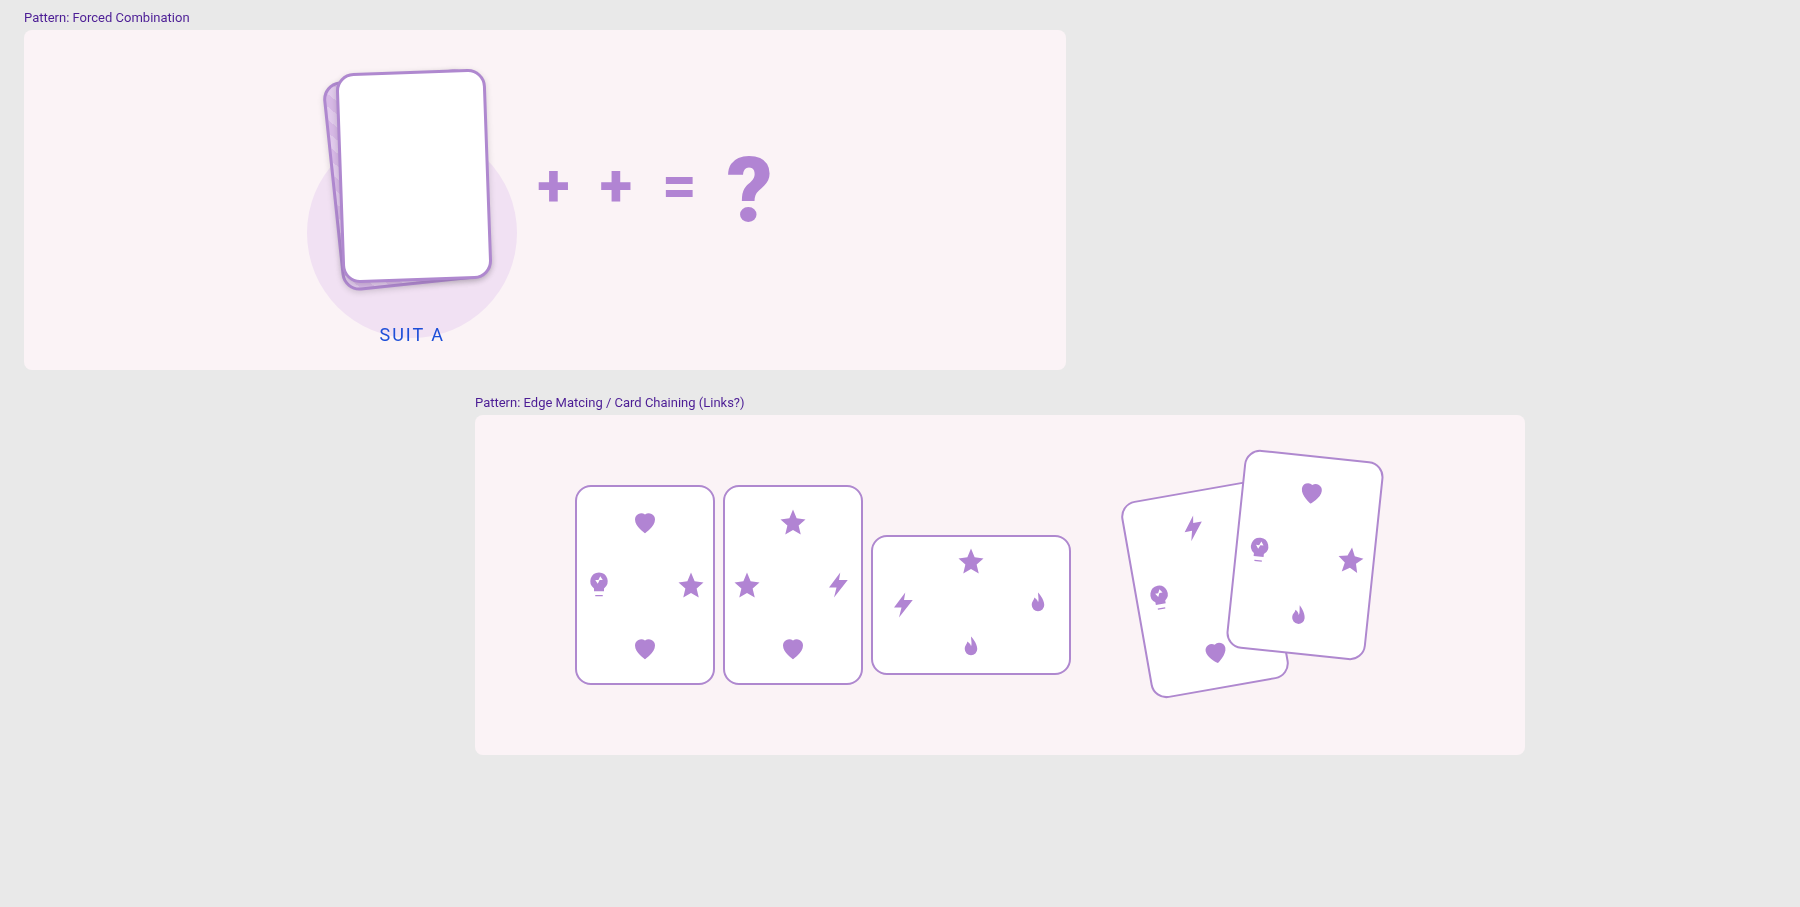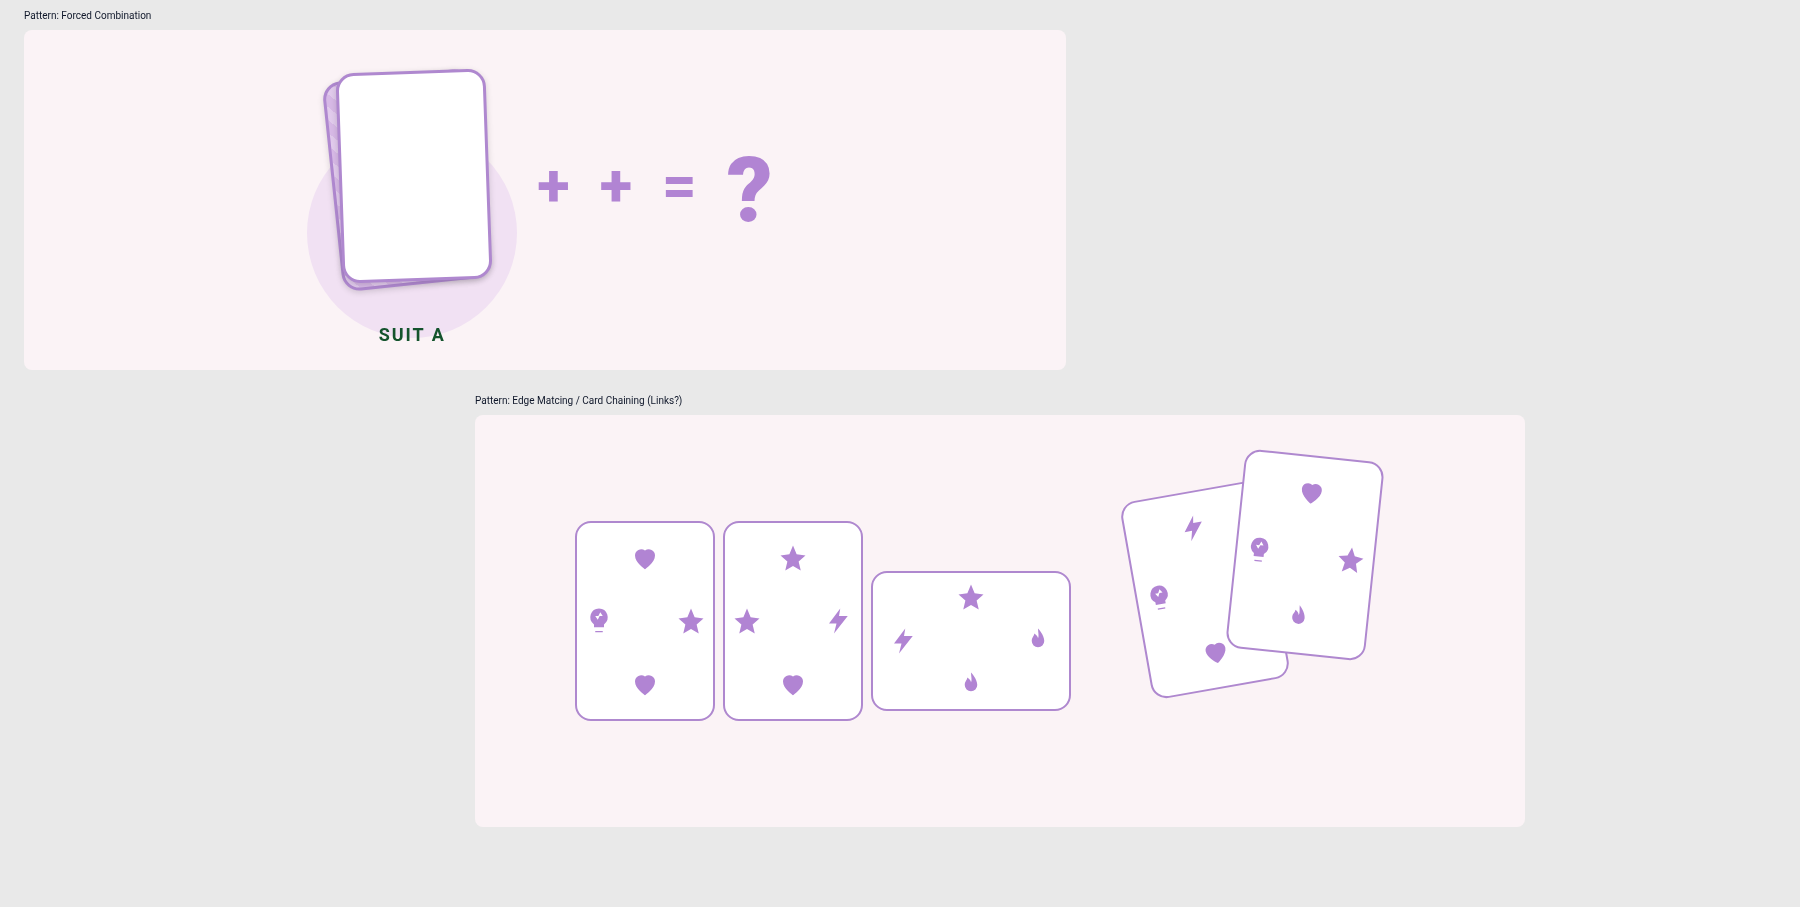--- a/index.html
+++ b/index.html
@@ -13,22 +13,22 @@
   }
   .panel {
     background: #fbf3f6;
     border-radius: 8px;
     position: absolute;
   }
   .panel-title {
     position: absolute;
     top: -20px;
     left: 0;
-    font-size: 10px;
-    color: #0f172a;
+    font-size: 13px;
+    color: #4c1d95;
   }
   
   #panel1 {
     left: 24px;
     top: 30px;
     width: 1042px;
     height: 340px;
   }
   .combo-row {
     display: flex;
@@ -65,43 +65,43 @@
   }
   .cardback.dark {
     background: #d7b9e6;
     background-image: repeating-linear-gradient(45deg, rgba(255,255,255,0.25) 0 10px, transparent 10px 20px);
   }
   .pile-label {
     position: absolute;
     bottom: 0;
     width: 100%;
     text-align: center;
-    color: #14532d;
-    font-weight: 700;
+    color: #1d4ed8;
+    font-weight: 400;
     letter-spacing: 2px;
     font-size: 18px;
   }
   .plus, .equals {
     font-size: 60px;
     font-weight: 800;
     color: #b184d3;
     margin-bottom: 40px;
   }
   .qmark {
     font-size: 90px;
     font-weight: 900;
     color: #b184d3;
     margin-bottom: 30px;
   }
   
   #panel2 {
     left: 475px;
     top: 415px;
     width: 1050px;
-    height: 412px;
+    height: 340px;
   }
   #panel2 .panel-title { top: -20px; }
   .chain-row {
     display: flex;
     align-items: center;
     height: 100%;
     padding-left: 100px;
     gap: 8px;
     position: relative;
   }

